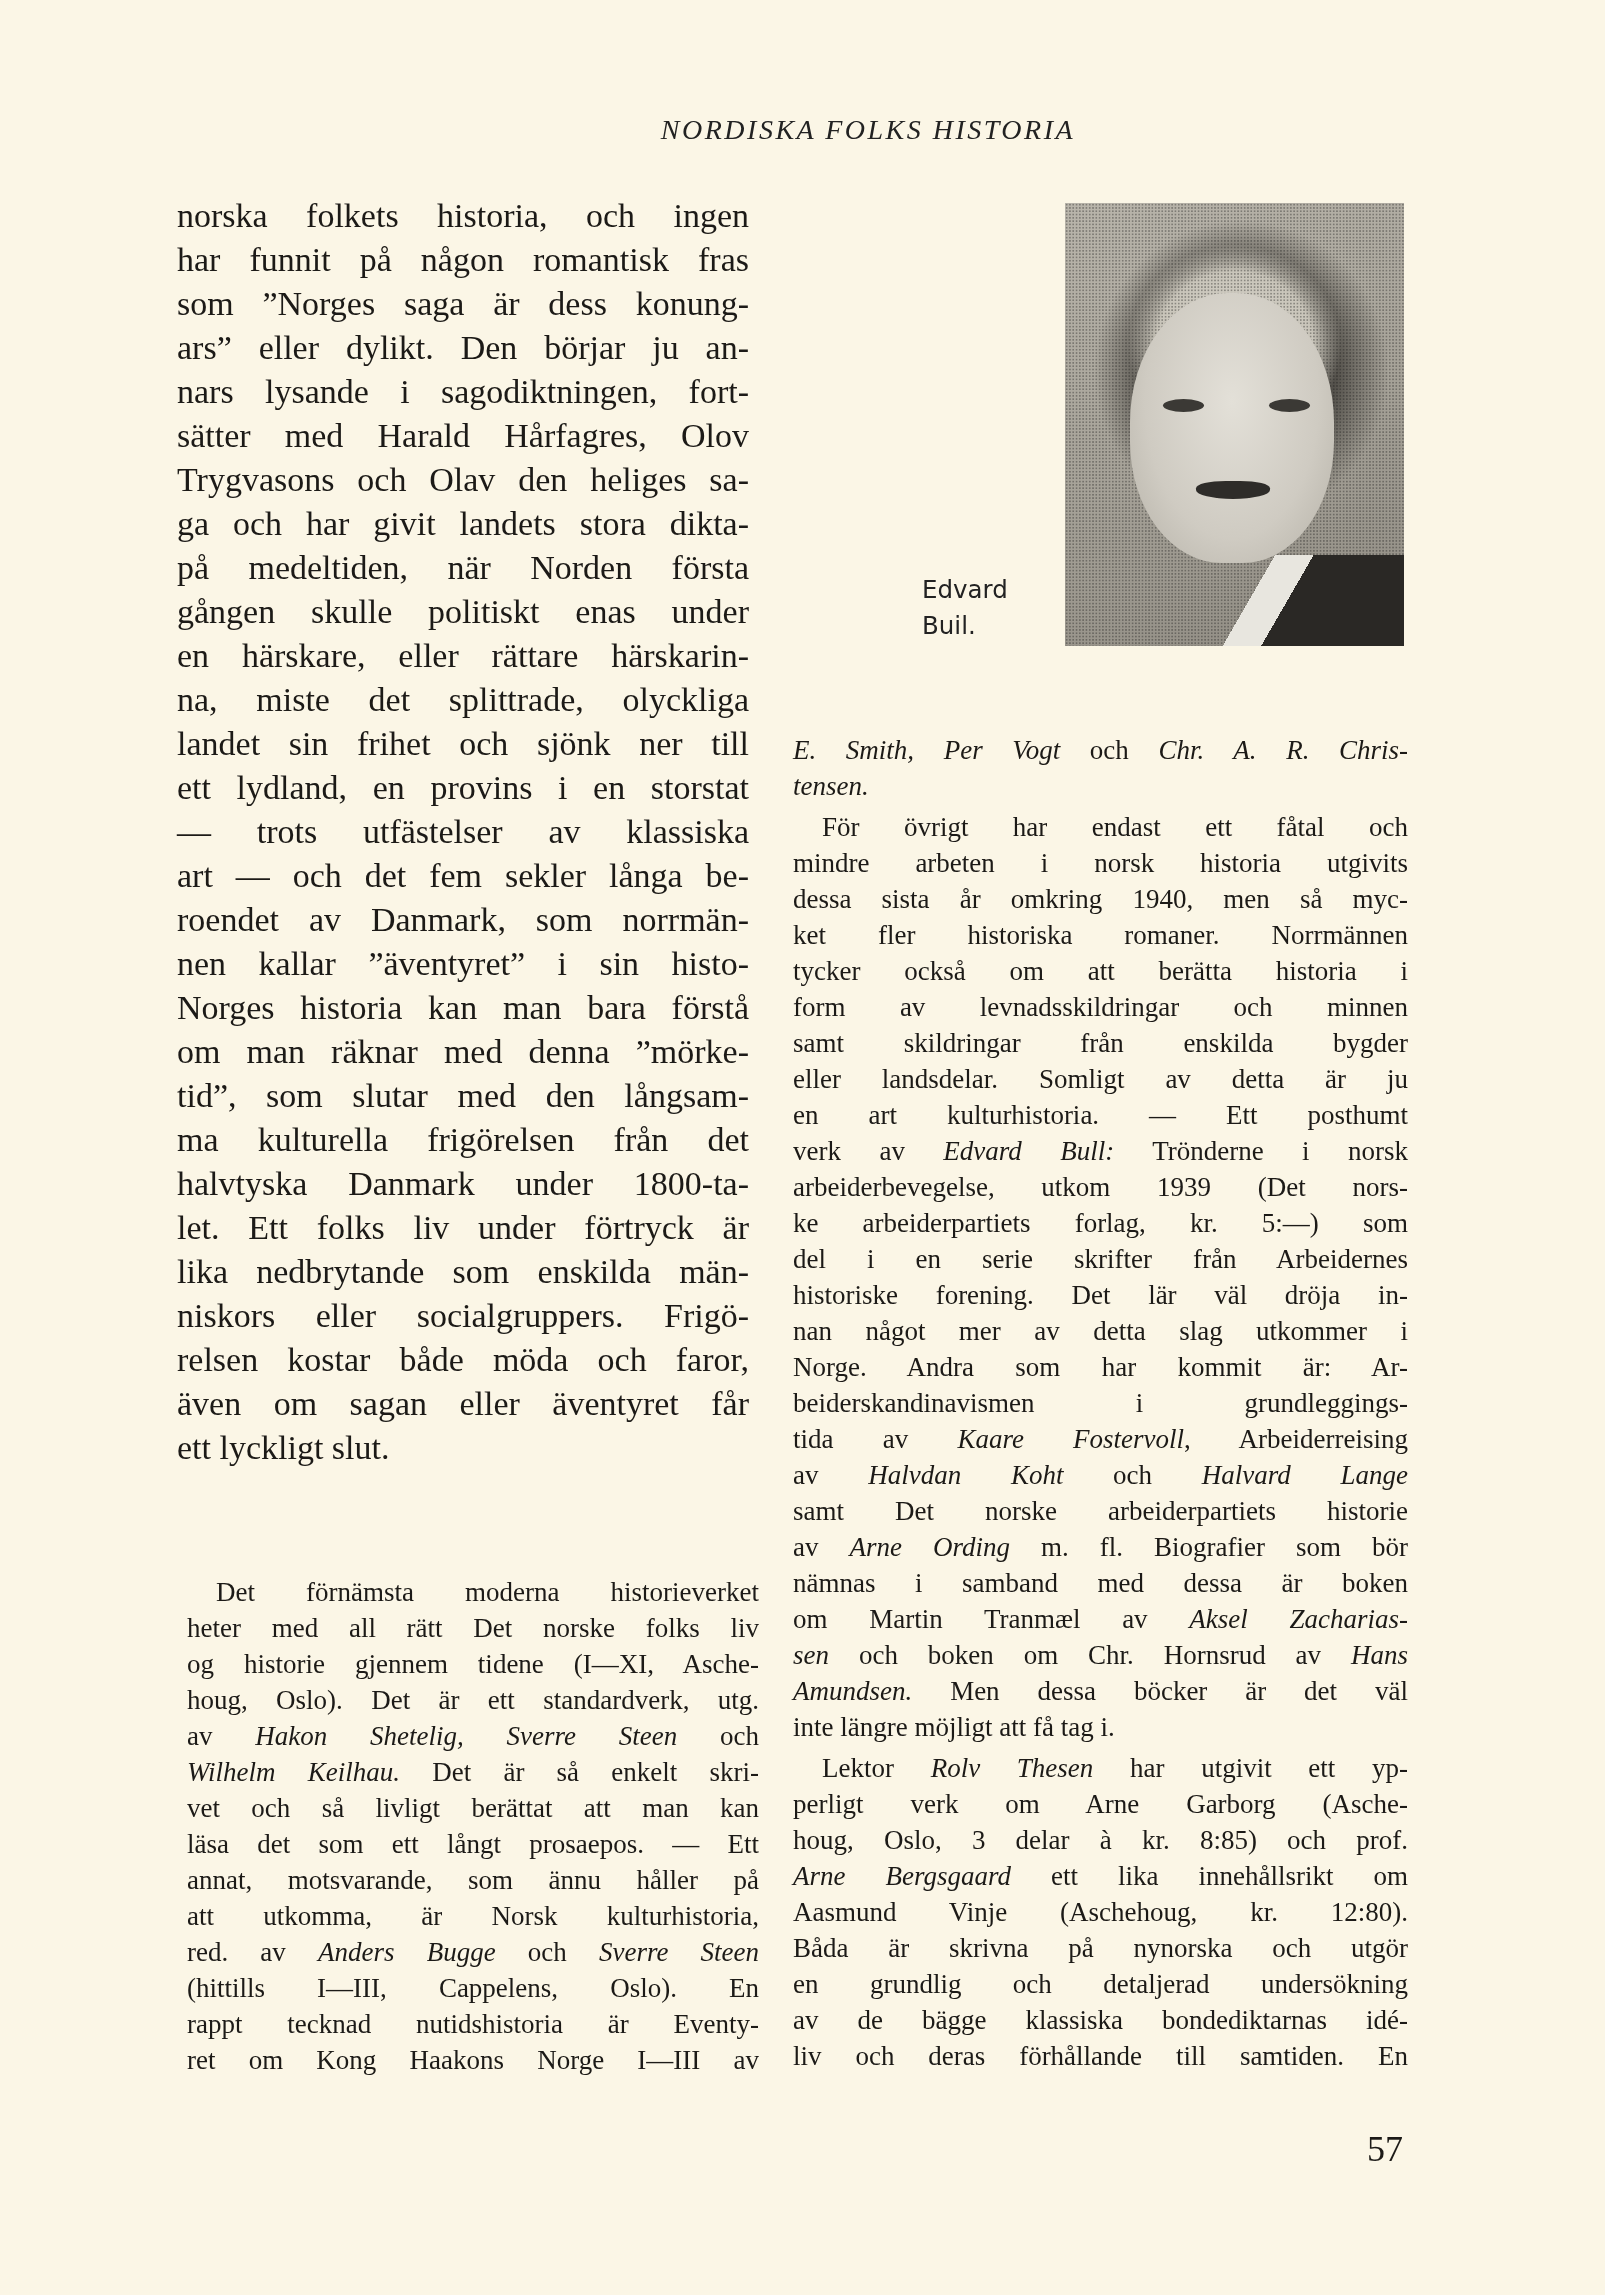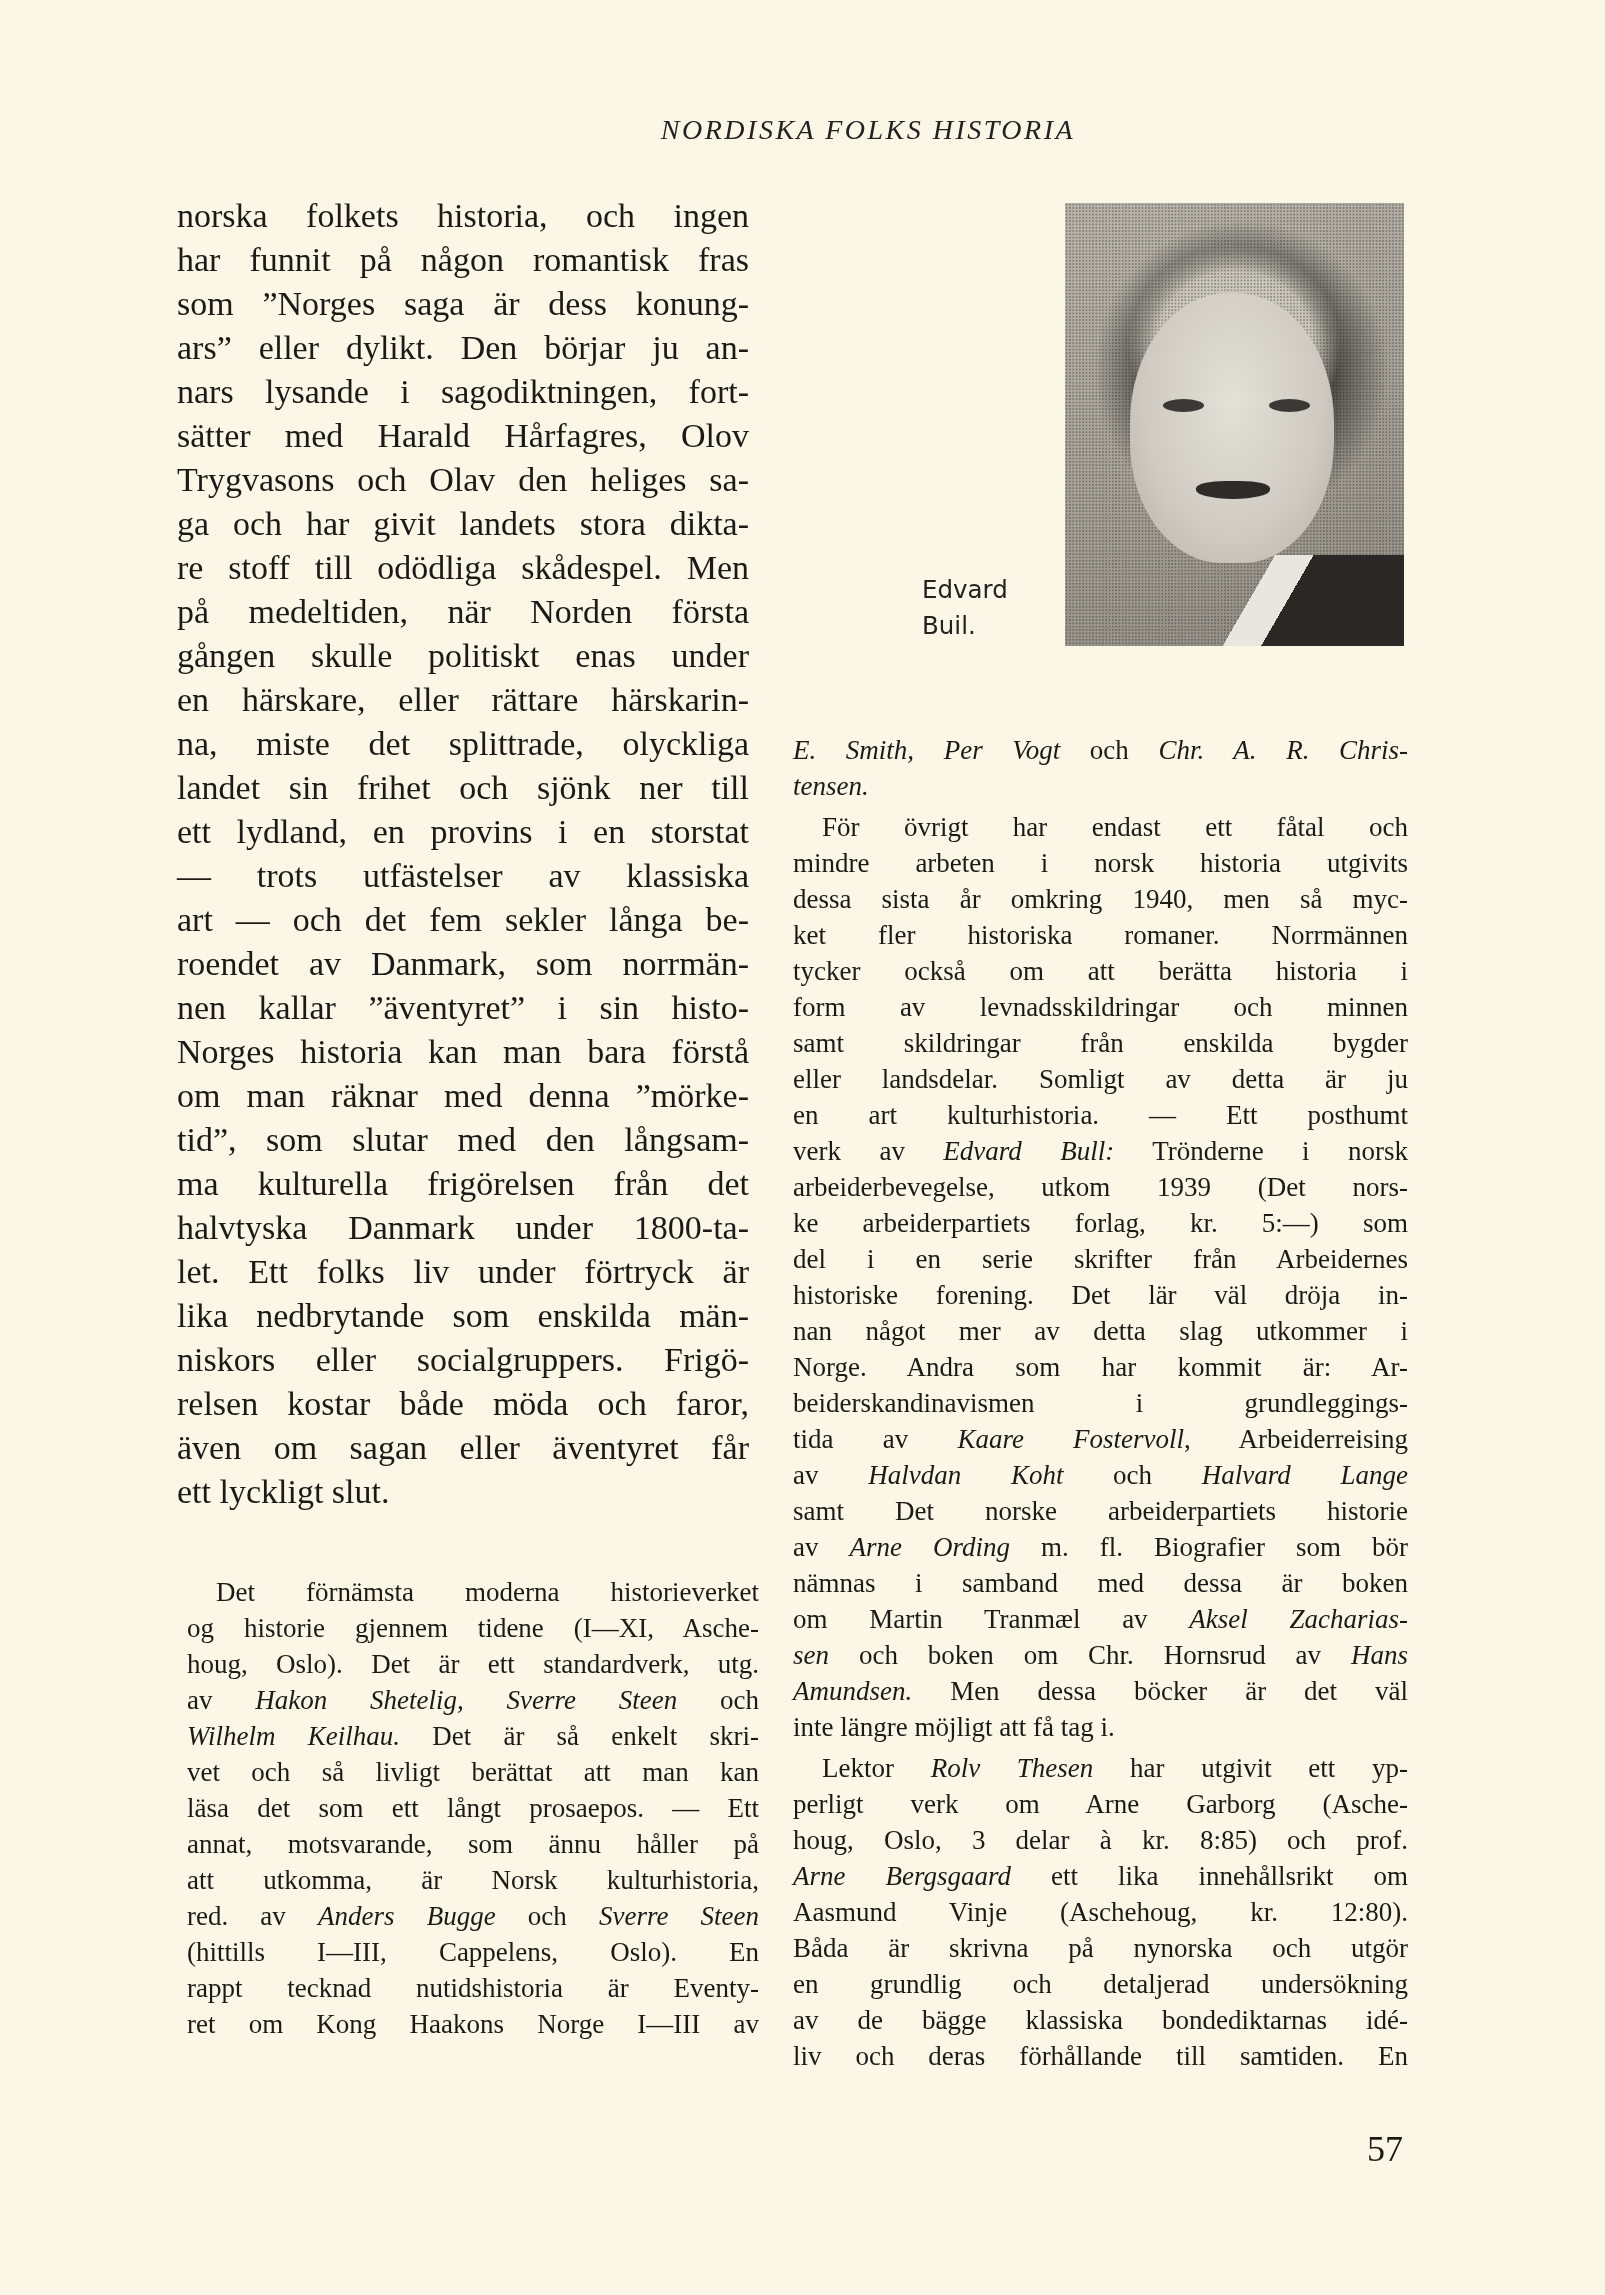--- a/index.html
+++ b/index.html
@@ -148,21 +148,20 @@
 
 <div class="col col-left-large">
     <span class="line"><span>norska folkets historia, och ingen</span></span>
     <span class="line"><span>har funnit på någon romantisk fras</span></span>
     <span class="line"><span>som ”Norges saga är dess konung-</span></span>
     <span class="line"><span>ars” eller dylikt. Den börjar ju an-</span></span>
     <span class="line"><span>nars lysande i sagodiktningen, fort-</span></span>
     <span class="line"><span>sätter med Harald Hårfagres, Olov</span></span>
     <span class="line"><span>Trygvasons och Olav den heliges sa-</span></span>
     <span class="line"><span>ga och har givit landets stora dikta-</span></span>
-    <span class="line"><span>re stoff till odödliga skådespel. Men</span></span>
     <span class="line"><span>på medeltiden, när Norden första</span></span>
     <span class="line"><span>gången skulle politiskt enas under</span></span>
     <span class="line"><span>en härskare, eller rättare härskarin-</span></span>
     <span class="line"><span>na, miste det splittrade, olyckliga</span></span>
     <span class="line"><span>landet sin frihet och sjönk ner till</span></span>
     <span class="line"><span>ett lydland, en provins i en storstat</span></span>
     <span class="line"><span>— trots utfästelser av klassiska</span></span>
     <span class="line"><span>art — och det fem sekler långa be-</span></span>
     <span class="line"><span>roendet av Danmark, som norrmän-</span></span>
     <span class="line"><span>nen kallar ”äventyret” i sin histo-</span></span>
@@ -174,20 +173,21 @@
     <span class="line"><span>let. Ett folks liv under förtryck är</span></span>
     <span class="line"><span>lika nedbrytande som enskilda män-</span></span>
     <span class="line"><span>niskors eller socialgruppers. Frigö-</span></span>
     <span class="line"><span>relsen kostar både möda och faror,</span></span>
     <span class="line"><span>även om sagan eller äventyret får</span></span>
     <span class="line last"><span>ett lyckligt slut.</span></span>
   </div>
 
 <div class="col col-left-small">
     <span class="line indent"><span>Det förnämsta moderna historieverket</span></span>
+    <span class="line"><span>heter med all rätt Det norske folks liv</span></span>
     <span class="line"><span>og historie gjennem tidene (I—XI, Asche-</span></span>
     <span class="line"><span>houg, Oslo). Det är ett standardverk, utg.</span></span>
     <span class="line"><span>av </span><i>Hakon Shetelig, Sverre Steen</i><span> och</span></span>
     <span class="line"><i>Wilhelm Keilhau.</i><span> Det är så enkelt skri-</span></span>
     <span class="line"><span>vet och så livligt berättat att man kan</span></span>
     <span class="line"><span>läsa det som ett långt prosaepos. — Ett</span></span>
     <span class="line"><span>annat, motsvarande, som ännu håller på</span></span>
     <span class="line"><span>att utkomma, är Norsk kulturhistoria,</span></span>
     <span class="line"><span>red. av </span><i>Anders Bugge</i><span> och </span><i>Sverre Steen</i></span>
     <span class="line"><span>(hittills I—III, Cappelens, Oslo). En</span></span>

